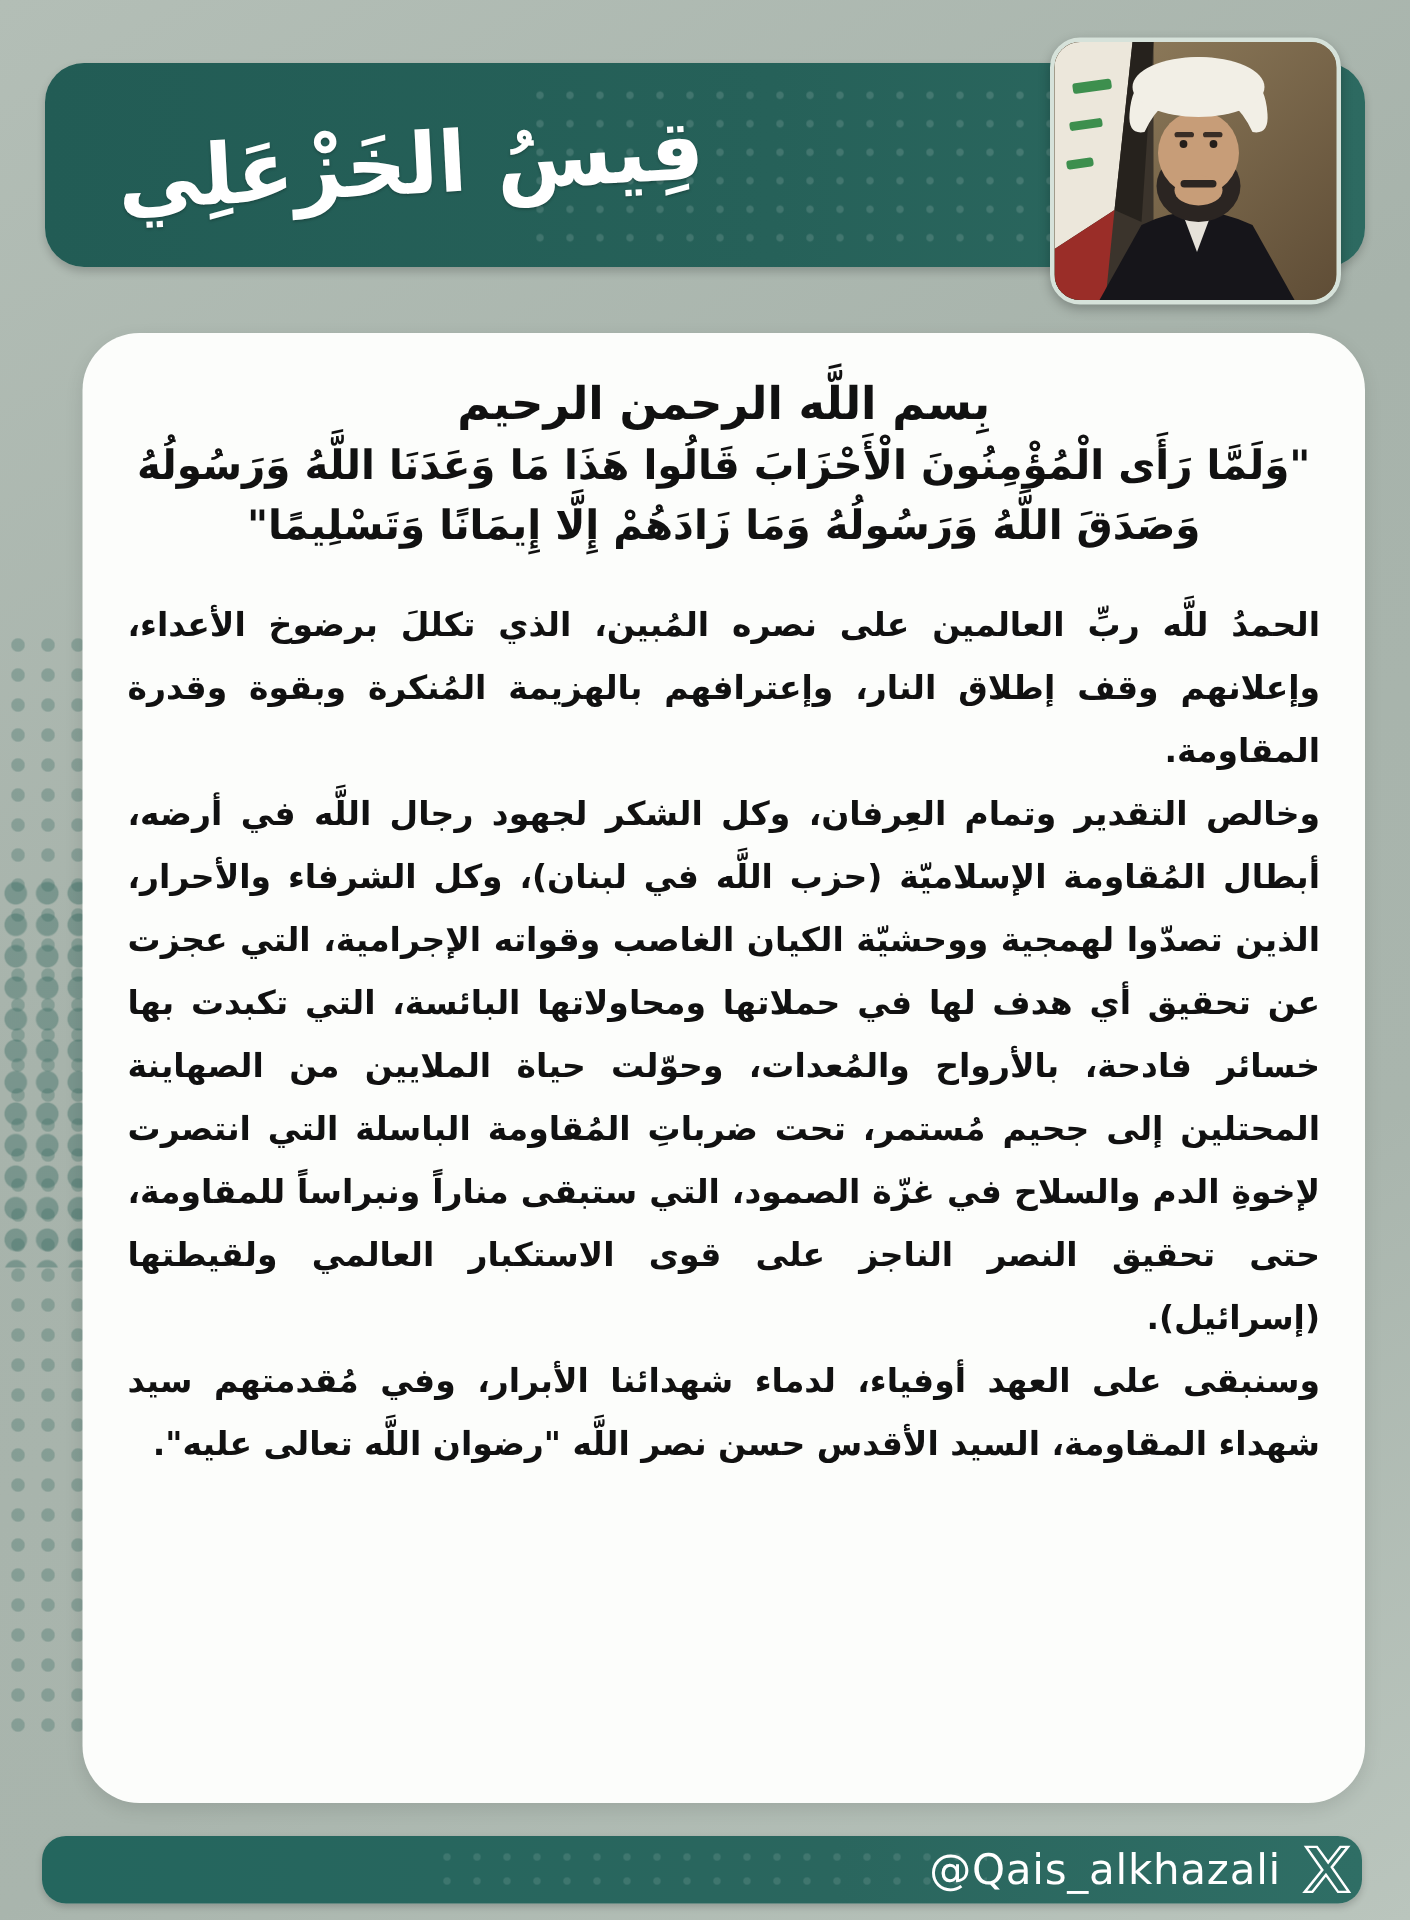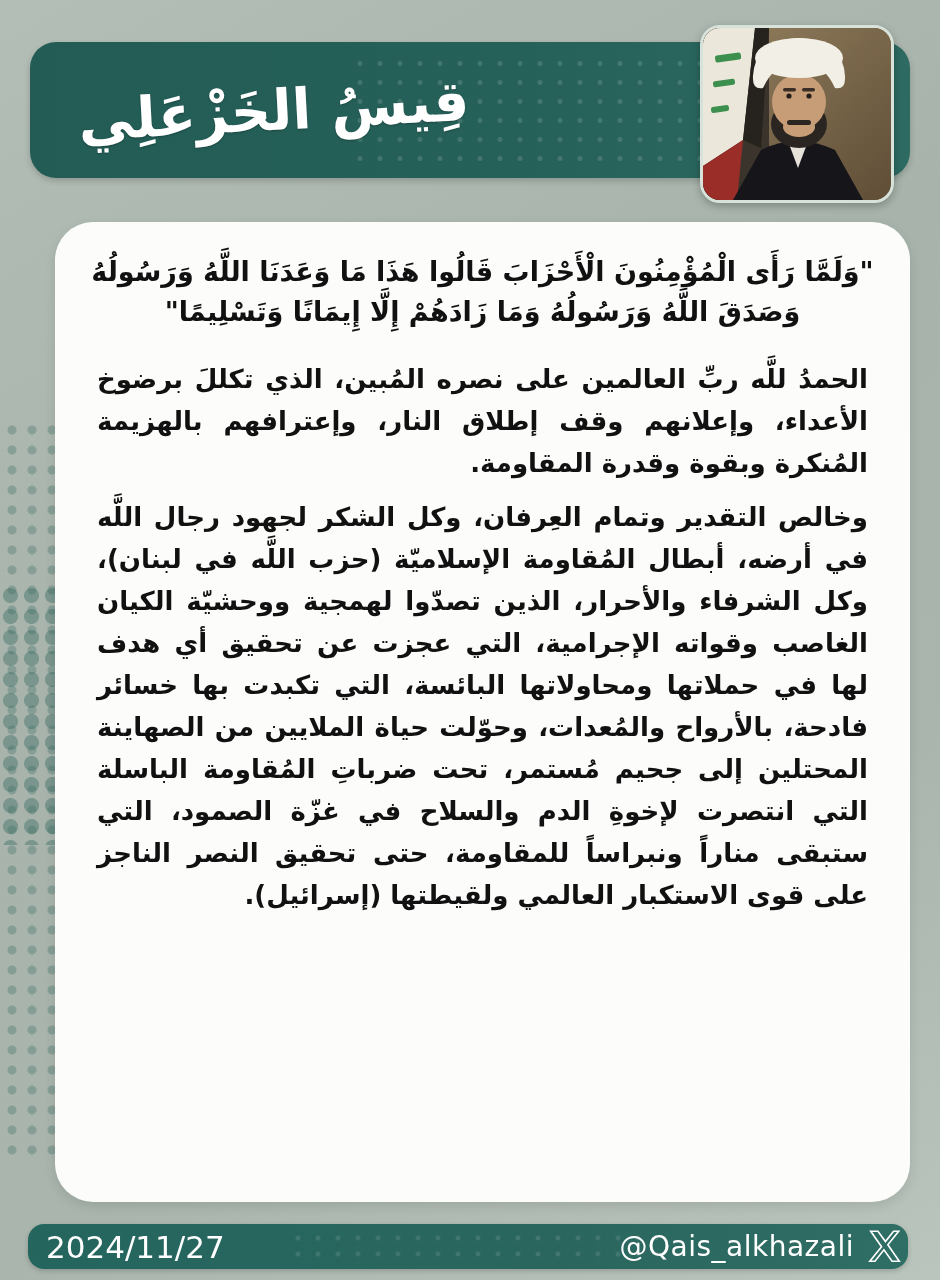--- a/index.html
+++ b/index.html
@@ -54,21 +54,21 @@
     color:#111111;overflow:hidden;
   }
   .basmala{
     text-align:center;font-size:30px;font-weight:bold;margin:4px 0 2px 0;
   }
   .verse{
     text-align:center;font-size:27px;font-weight:bold;line-height:40px;margin:4px 0 0 0;
   }
   .body-text{margin-top:26px;}
   .body-text p{
-    margin:12px;font-size:26px;font-weight:bold;line-height:42px;
+    margin:0;font-size:22px;font-weight:bold;line-height:42px;
     text-align:justify;direction:rtl;
   }
   
   .footer-bar{
     position:absolute;left:28px;top:1224px;width:880px;height:45px;
     border-radius:16px;
     background:linear-gradient(90deg,#24665e 0%,#2a665e 60%,#2f6e65 100%);
     display:flex;align-items:center;color:#ffffff;
     box-shadow:0 2px 5px rgba(0,0,0,0.18);overflow:hidden;
   }
@@ -129,29 +129,30 @@
       <circle cx="106" cy="68" r="2.6" fill="#241e1a"></circle>
       <rect x="80" y="60" width="13" height="3.5" rx="1.7" fill="#3a2e26"></rect>
       <rect x="99" y="60" width="13" height="3.5" rx="1.7" fill="#3a2e26"></rect>
       <path d="M96,10 Q140,12 142,48 Q143,62 132,60 Q120,34 96,32 Q72,34 60,60 Q49,62 50,48 Q52,12 96,10 Z" fill="#f2efe6"></path>
       <ellipse cx="96" cy="30" rx="44" ry="20" fill="#f2efe6"></ellipse>
     </g>
   </svg>
 </div>
 
 <div class="card">
+  <div class="basmala">بِسم اللَّه الرحمن الرحيم</div>
   <div class="verse">"وَلَمَّا رَأَى الْمُؤْمِنُونَ الْأَحْزَابَ قَالُوا هَذَا مَا وَعَدَنَا اللَّهُ وَرَسُولُهُ وَصَدَقَ اللَّهُ وَرَسُولُهُ  وَمَا زَادَهُمْ إِلَّا إِيمَانًا وَتَسْلِيمًا"</div>
   <div class="body-text">
     <p>الحمدُ للَّه ربِّ العالمين على نصره المُبين، الذي تكللَ برضوخ الأعداء، وإعلانهم وقف إطلاق النار، وإعترافهم بالهزيمة المُنكرة وبقوة وقدرة المقاومة.</p>
     <p>وخالص التقدير وتمام العِرفان، وكل الشكر لجهود رجال اللَّه في أرضه، أبطال المُقاومة الإسلاميّة (حزب اللَّه في لبنان)، وكل الشرفاء والأحرار، الذين تصدّوا لهمجية ووحشيّة الكيان الغاصب وقواته الإجرامية، التي عجزت عن تحقيق أي هدف لها في حملاتها ومحاولاتها البائسة، التي تكبدت بها خسائر فادحة، بالأرواح والمُعدات، وحوّلت حياة الملايين من الصهاينة المحتلين إلى جحيم مُستمر، تحت ضرباتِ المُقاومة الباسلة التي انتصرت لإخوةِ الدم والسلاح في غزّة الصمود، التي ستبقى مناراً ونبراساً للمقاومة، حتى تحقيق النصر الناجز على قوى الاستكبار العالمي ولقيطتها (إسرائيل).</p>
+    <p>وسنبقى على العهد أوفياء، لدماء شهدائنا الأبرار، وفي مُقدمتهم سيد شهداء المقاومة، السيد الأقدس حسن نصر اللَّه "رضوان اللَّه تعالى عليه".</p>
   </div>
 </div>
 
 <div class="footer-bar">
   <div class="footer-dots"></div>
   <span class="x-icon">
     <svg width="38" height="36" viewBox="0 0 24 24">
       <path d="M2.5 1.5h4.8l5 6.9 5.4-6.9h3.4l-7.2 9 7.6 11h-4.8l-5.4-7.6-6 7.6H1.9l7.8-9.7L2.5 1.5z" fill="none" stroke="#ffffff" stroke-width="1.1"></path>
     </svg>
   </span>
   <span class="handle">@Qais_alkhazali</span>
-  <span class="date">2024/11/27</span>
 </div>
 
 </body></html>

